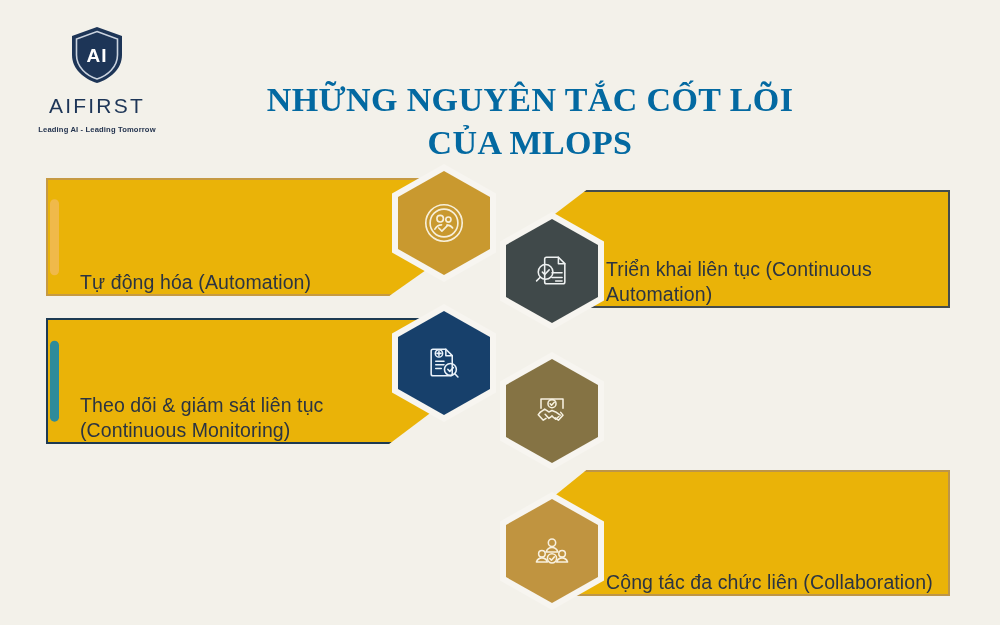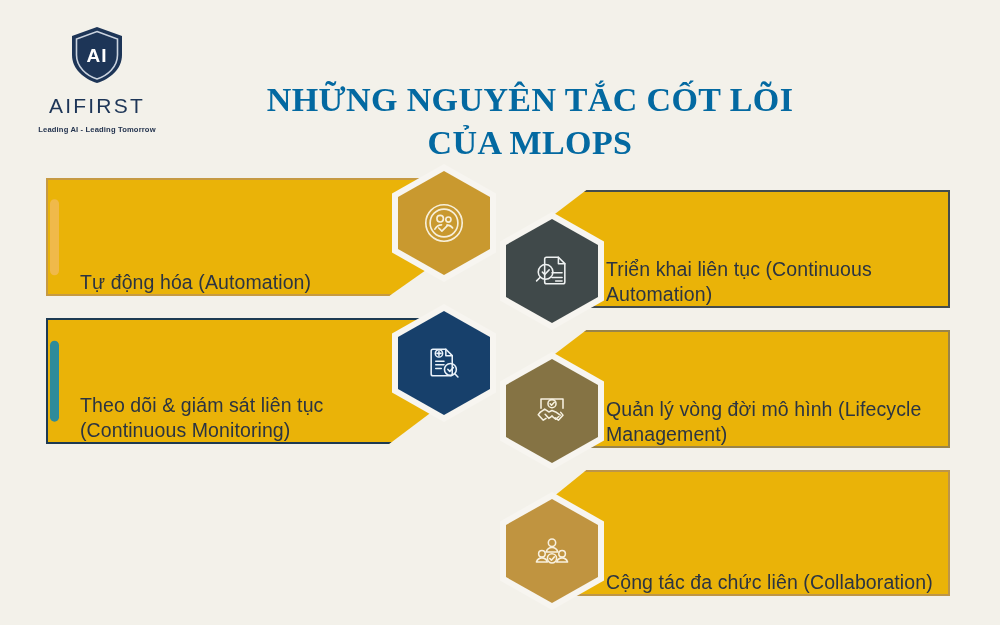--- a/index.html
+++ b/index.html
@@ -257,24 +257,20 @@
           <path d="M24 26h11M24 31h11M28 35h7"></path>
           <circle cx="17" cy="25" r="8"></circle>
           <path d="M13.5 25.2l2.6 2.6 4.8-5"></path>
           <path d="M11.2 30.8l-4 4"></path>
         </svg>
       </div>
     </div>
   </div>
 
   <div class="row row-right">
-    <div class="card" style="--line:#9a8449">
-      <span class="outline"></span>
-      <span class="card-label">Quản lý vòng đời mô hình (Lifecycle Management)</span>
-    </div>
     <div class="hex-wrap">
       <div class="hex" style="--hex:#857344">
         <svg width="44" height="44" viewBox="0 0 48 48" fill="none" stroke="#f6f0df" stroke-width="1.7" stroke-linecap="round" stroke-linejoin="round" aria-hidden="true">
           <path d="M12 21V11h24v10"></path>
           <circle cx="24" cy="16" r="4.4"></circle>
           <path d="M22 16.1l1.5 1.6 3-3.2"></path>
           <path d="M11 25.5l5-3.5 4.5 3 3.5-1.5 4 1.5 5 3.5"></path>
           <path d="M16.5 27.5l4 4.5 3.5-2.5"></path>
           <path d="M24 29.5l4 3.5 3.5-3"></path>
           <path d="M11 25.5l-2 2.5 5.5 6 3-2"></path>

